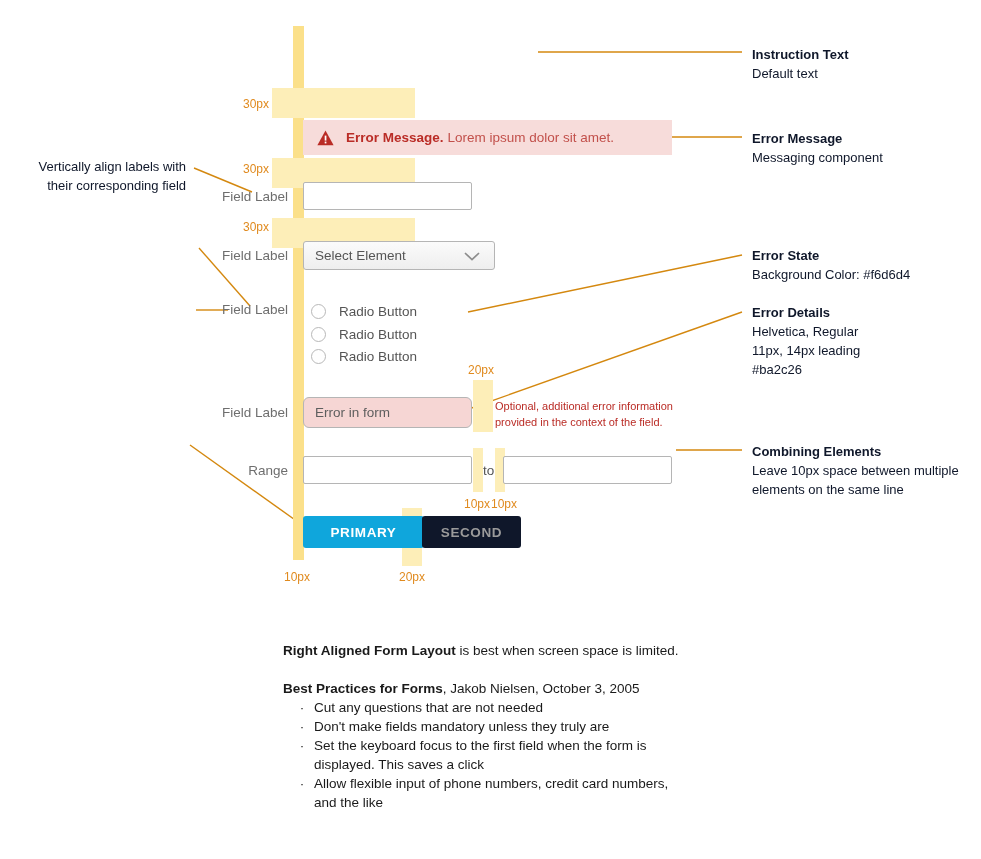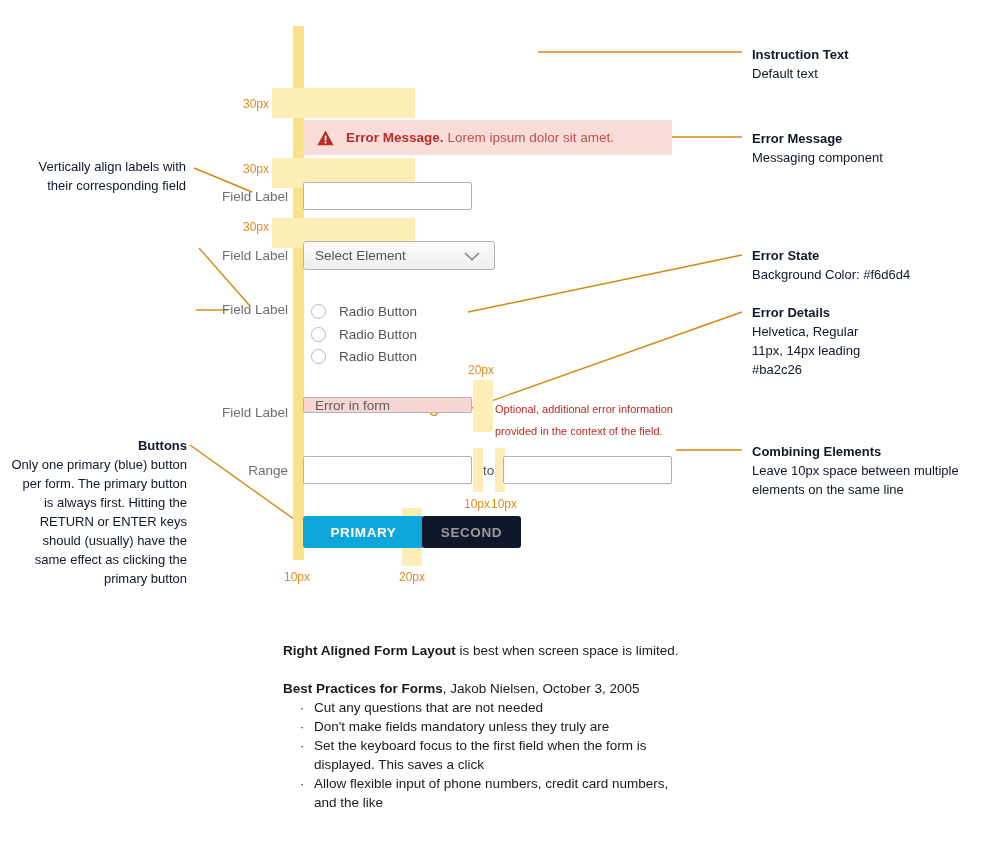--- a/index.html
+++ b/index.html
@@ -29,21 +29,21 @@
   .selbox{position:absolute;box-sizing:border-box;border:1px solid #b5b5b5;border-radius:3px;
           background:linear-gradient(#fbfbfb,#eeeeee);display:flex;align-items:center;}
   .selbox span{color:#555;font-size:13.5px;margin-left:11px;}
   .chev{position:absolute;right:14px;top:50%;margin-top:-4px;width:16px;height:9px;}
   .radio-row{position:absolute;display:flex;align-items:center;}
   .radio-dot{width:15px;height:15px;border-radius:50%;border:1px solid #b8b8b8;background:#fff;box-sizing:border-box;}
   .radio-lab{color:#555;font-size:13.5px;margin-left:13px;}
   .errinput{position:absolute;box-sizing:border-box;background:#f6d6d4;border:1px solid #b5b5b5;
             border-radius:2px;display:flex;align-items:center;}
   .errinput span{color:#5e5e5e;font-size:13.5px;margin-left:11px;}
-  .errnote{position:absolute;color:#ba2c26;font-size:11px;line-height:22px;width:200px;}
+  .errnote{position:absolute;color:#ba2c26;font-size:11px;line-height:16px;width:200px;}
   .toword{position:absolute;color:#555;font-size:13.5px;}
   .btn{position:absolute;box-sizing:border-box;display:flex;align-items:center;justify-content:center;
        font-size:13.5px;font-weight:bold;letter-spacing:.6px;border-radius:3px;}
   .btn-primary{background:#0fa6dc;color:#ffffff;}
   .btn-second{background:#0f172a;color:#9a9a9a;}
 
   
   .ann{position:absolute;font-size:13px;line-height:19px;color:#0f172a;}
   .ann .t{font-weight:bold;display:block;}
   .ann-right{text-align:left;width:210px;}
@@ -128,21 +128,21 @@
   <div class="radio-row" style="left:311px;top:327px;">
     <span class="radio-dot"></span>
     <span class="radio-lab">Radio Button</span>
   </div>
   <div class="radio-row" style="left:311px;top:349px;">
     <span class="radio-dot"></span>
     <span class="radio-lab">Radio Button</span>
   </div>
 
   <div class="flabel" style="left:118px;top:405px;">Field Label</div>
-  <div class="errinput" style="left:303px;top:397px;width:169px;height:16px;">
+  <div class="errinput" style="left:303px;top:397px;width:169px;height:31px;border-radius:6px;">
     <span>Error in form</span>
   </div>
   <div class="errnote" style="left:495px;top:398px;">Optional, additional error information provided in the context of the field.</div>
 
   <div class="flabel" style="left:118px;top:463px;">Range</div>
   <div class="tinput" style="left:303px;top:456px;width:169px;height:28px;"></div>
   <div class="toword" style="left:483px;top:463px;">to</div>
   <div class="tinput" style="left:503px;top:456px;width:169px;height:28px;"></div>
 
   <div class="btn btn-primary" style="left:303px;top:516px;width:121px;height:32px;">
@@ -171,24 +171,20 @@
     <span>#ba2c26</span>
   </div>
   <div class="ann ann-right" style="left:752px;top:442px;">
     <span class="t">Combining Elements</span>
     <span>Leave 10px space between multiple elements on the same line</span>
   </div>
 
   <div class="ann ann-left" style="left:20px;top:157px;width:166px;">
     <span>Vertically align labels with their corresponding field</span>
   </div>
-  <div class="ann ann-left" style="left:10px;top:436px;width:177px;">
-    <span class="t">Buttons</span>
-    <span>Only one primary (blue) button per form. The primary button is always first. Hitting the RETURN or ENTER keys should (usually) have the same effect as clicking the primary button</span>
-  </div>
 
   <div class="note" style="left:283px;top:641px;">
     <b>Right Aligned Form Layout</b><span> is best when screen space is limited.</span>
   </div>
   <div class="note" style="left:283px;top:679px;">
     <b>Best Practices for Forms</b><span>, Jakob Nielsen, October 3, 2005</span>
   </div>
   <div class="bullets" style="left:290px;top:698px;">
     <div class="li">
       <span class="bu">·</span>

